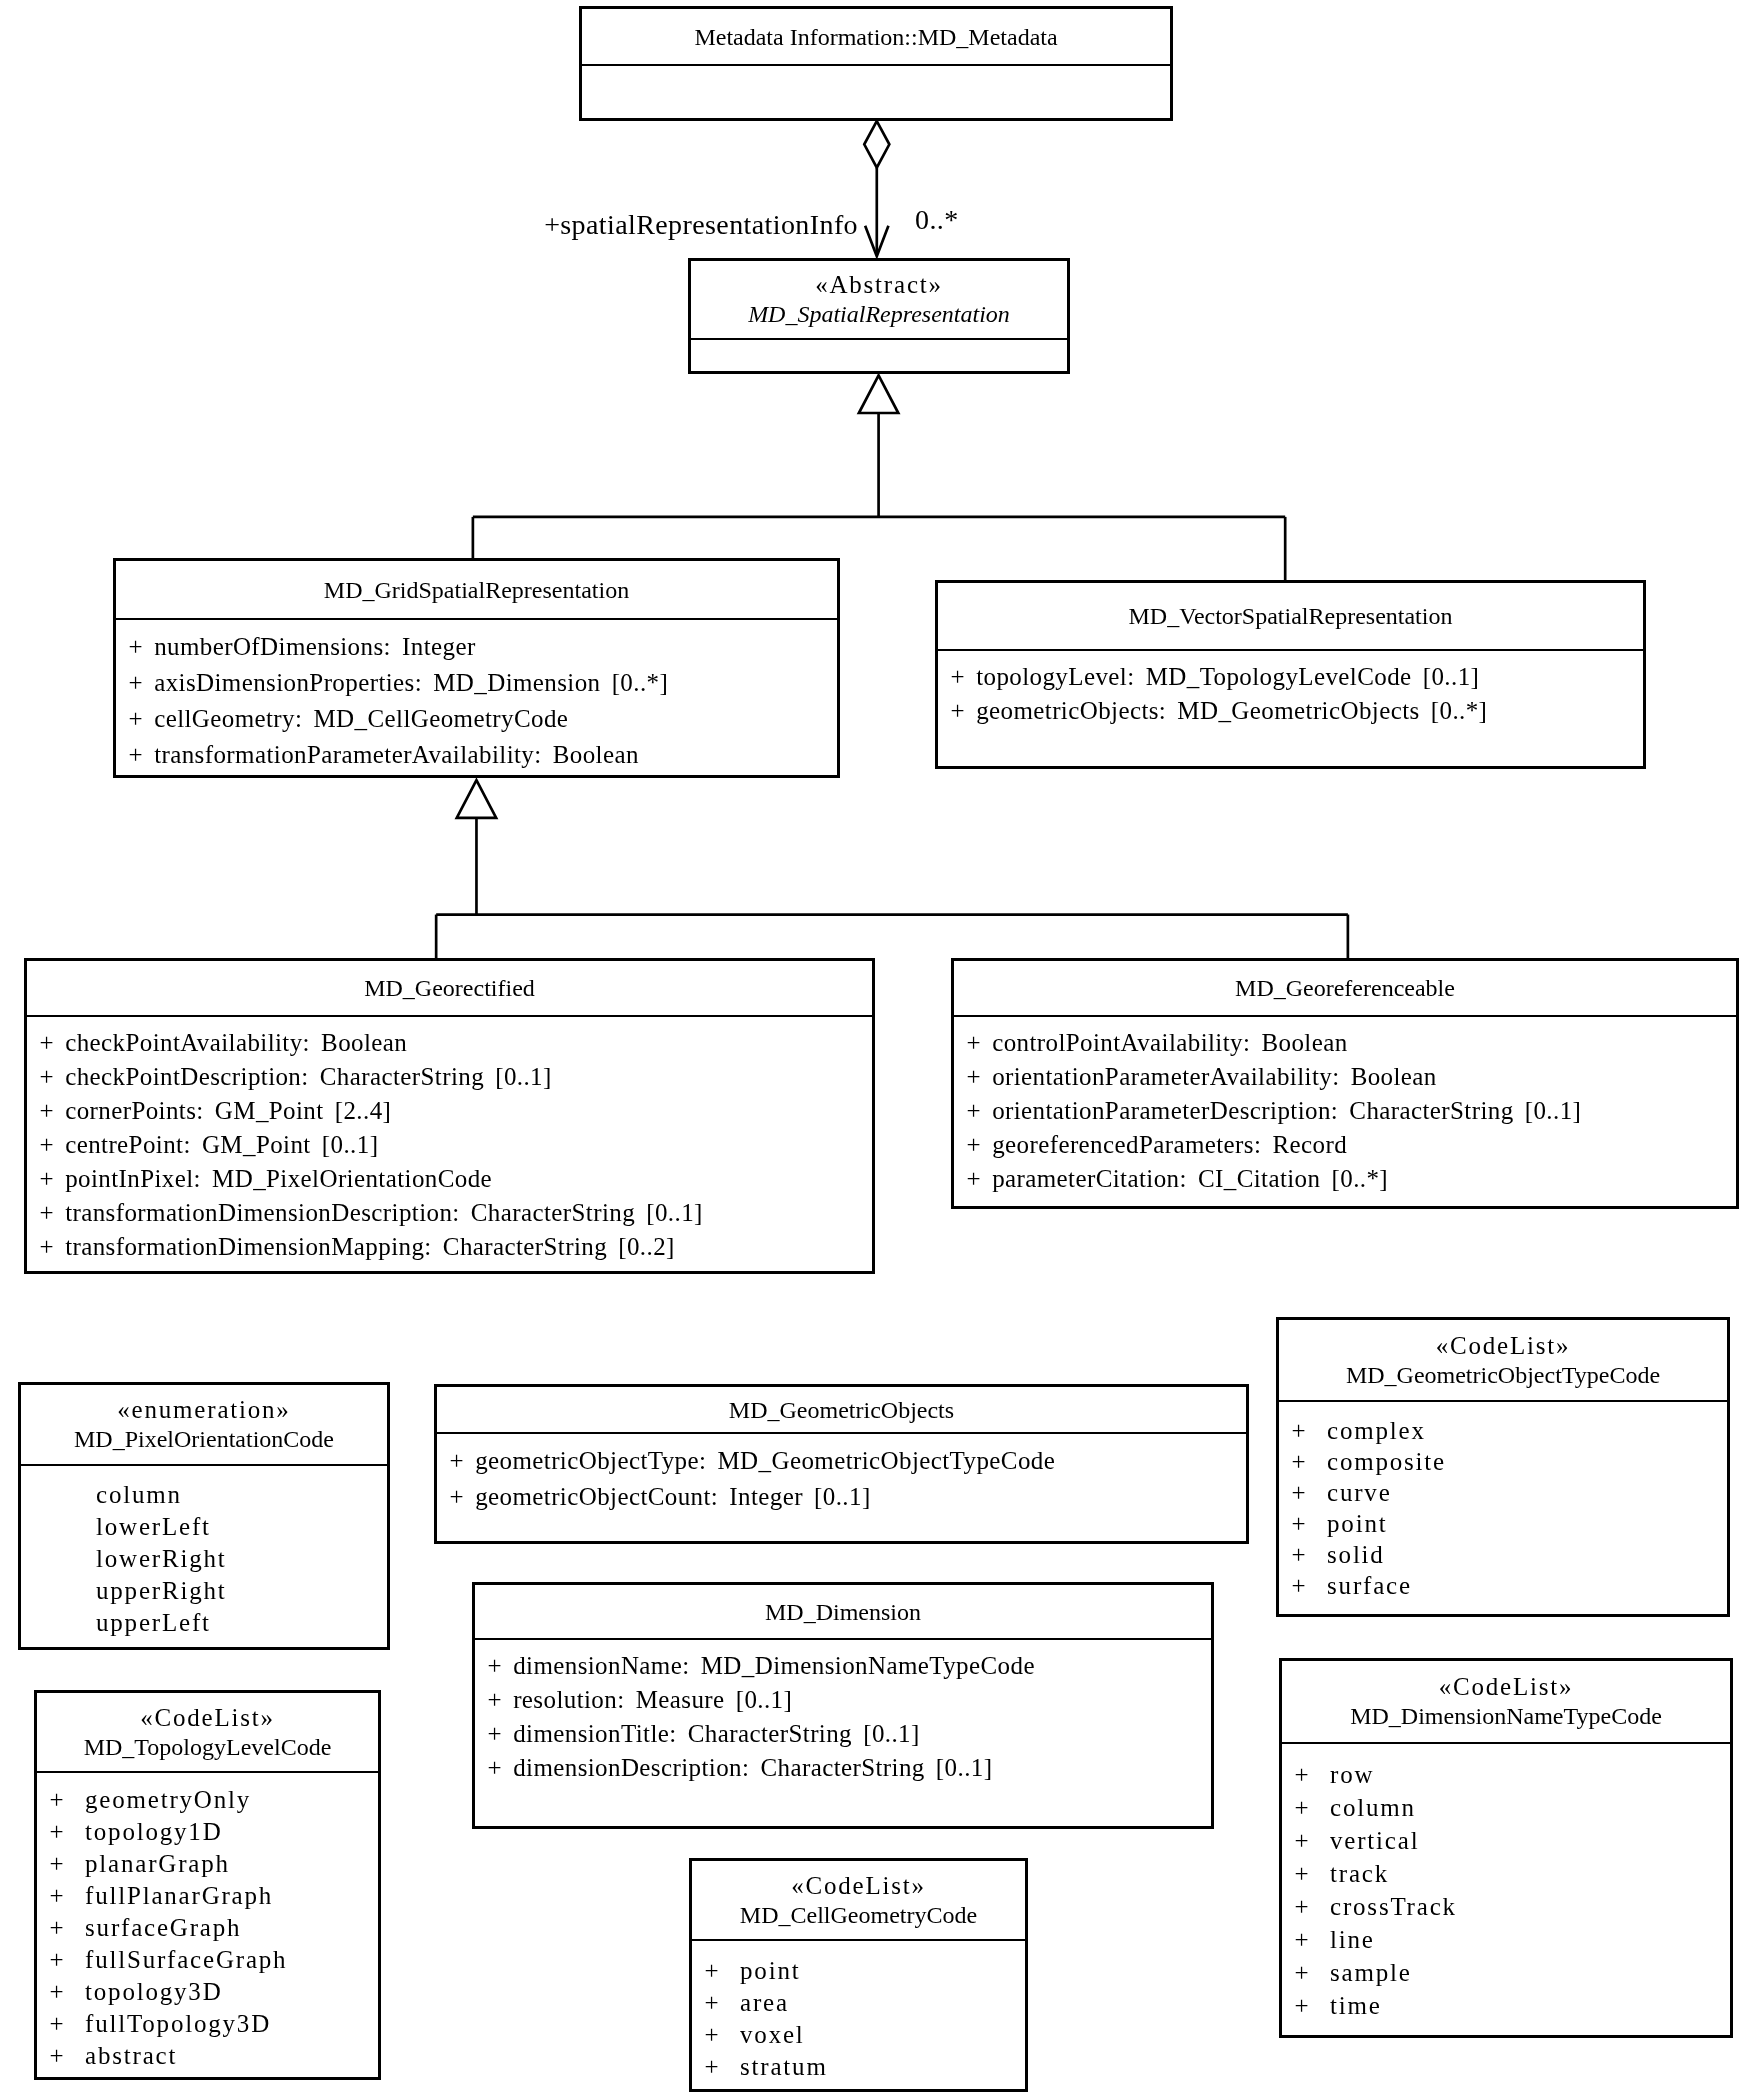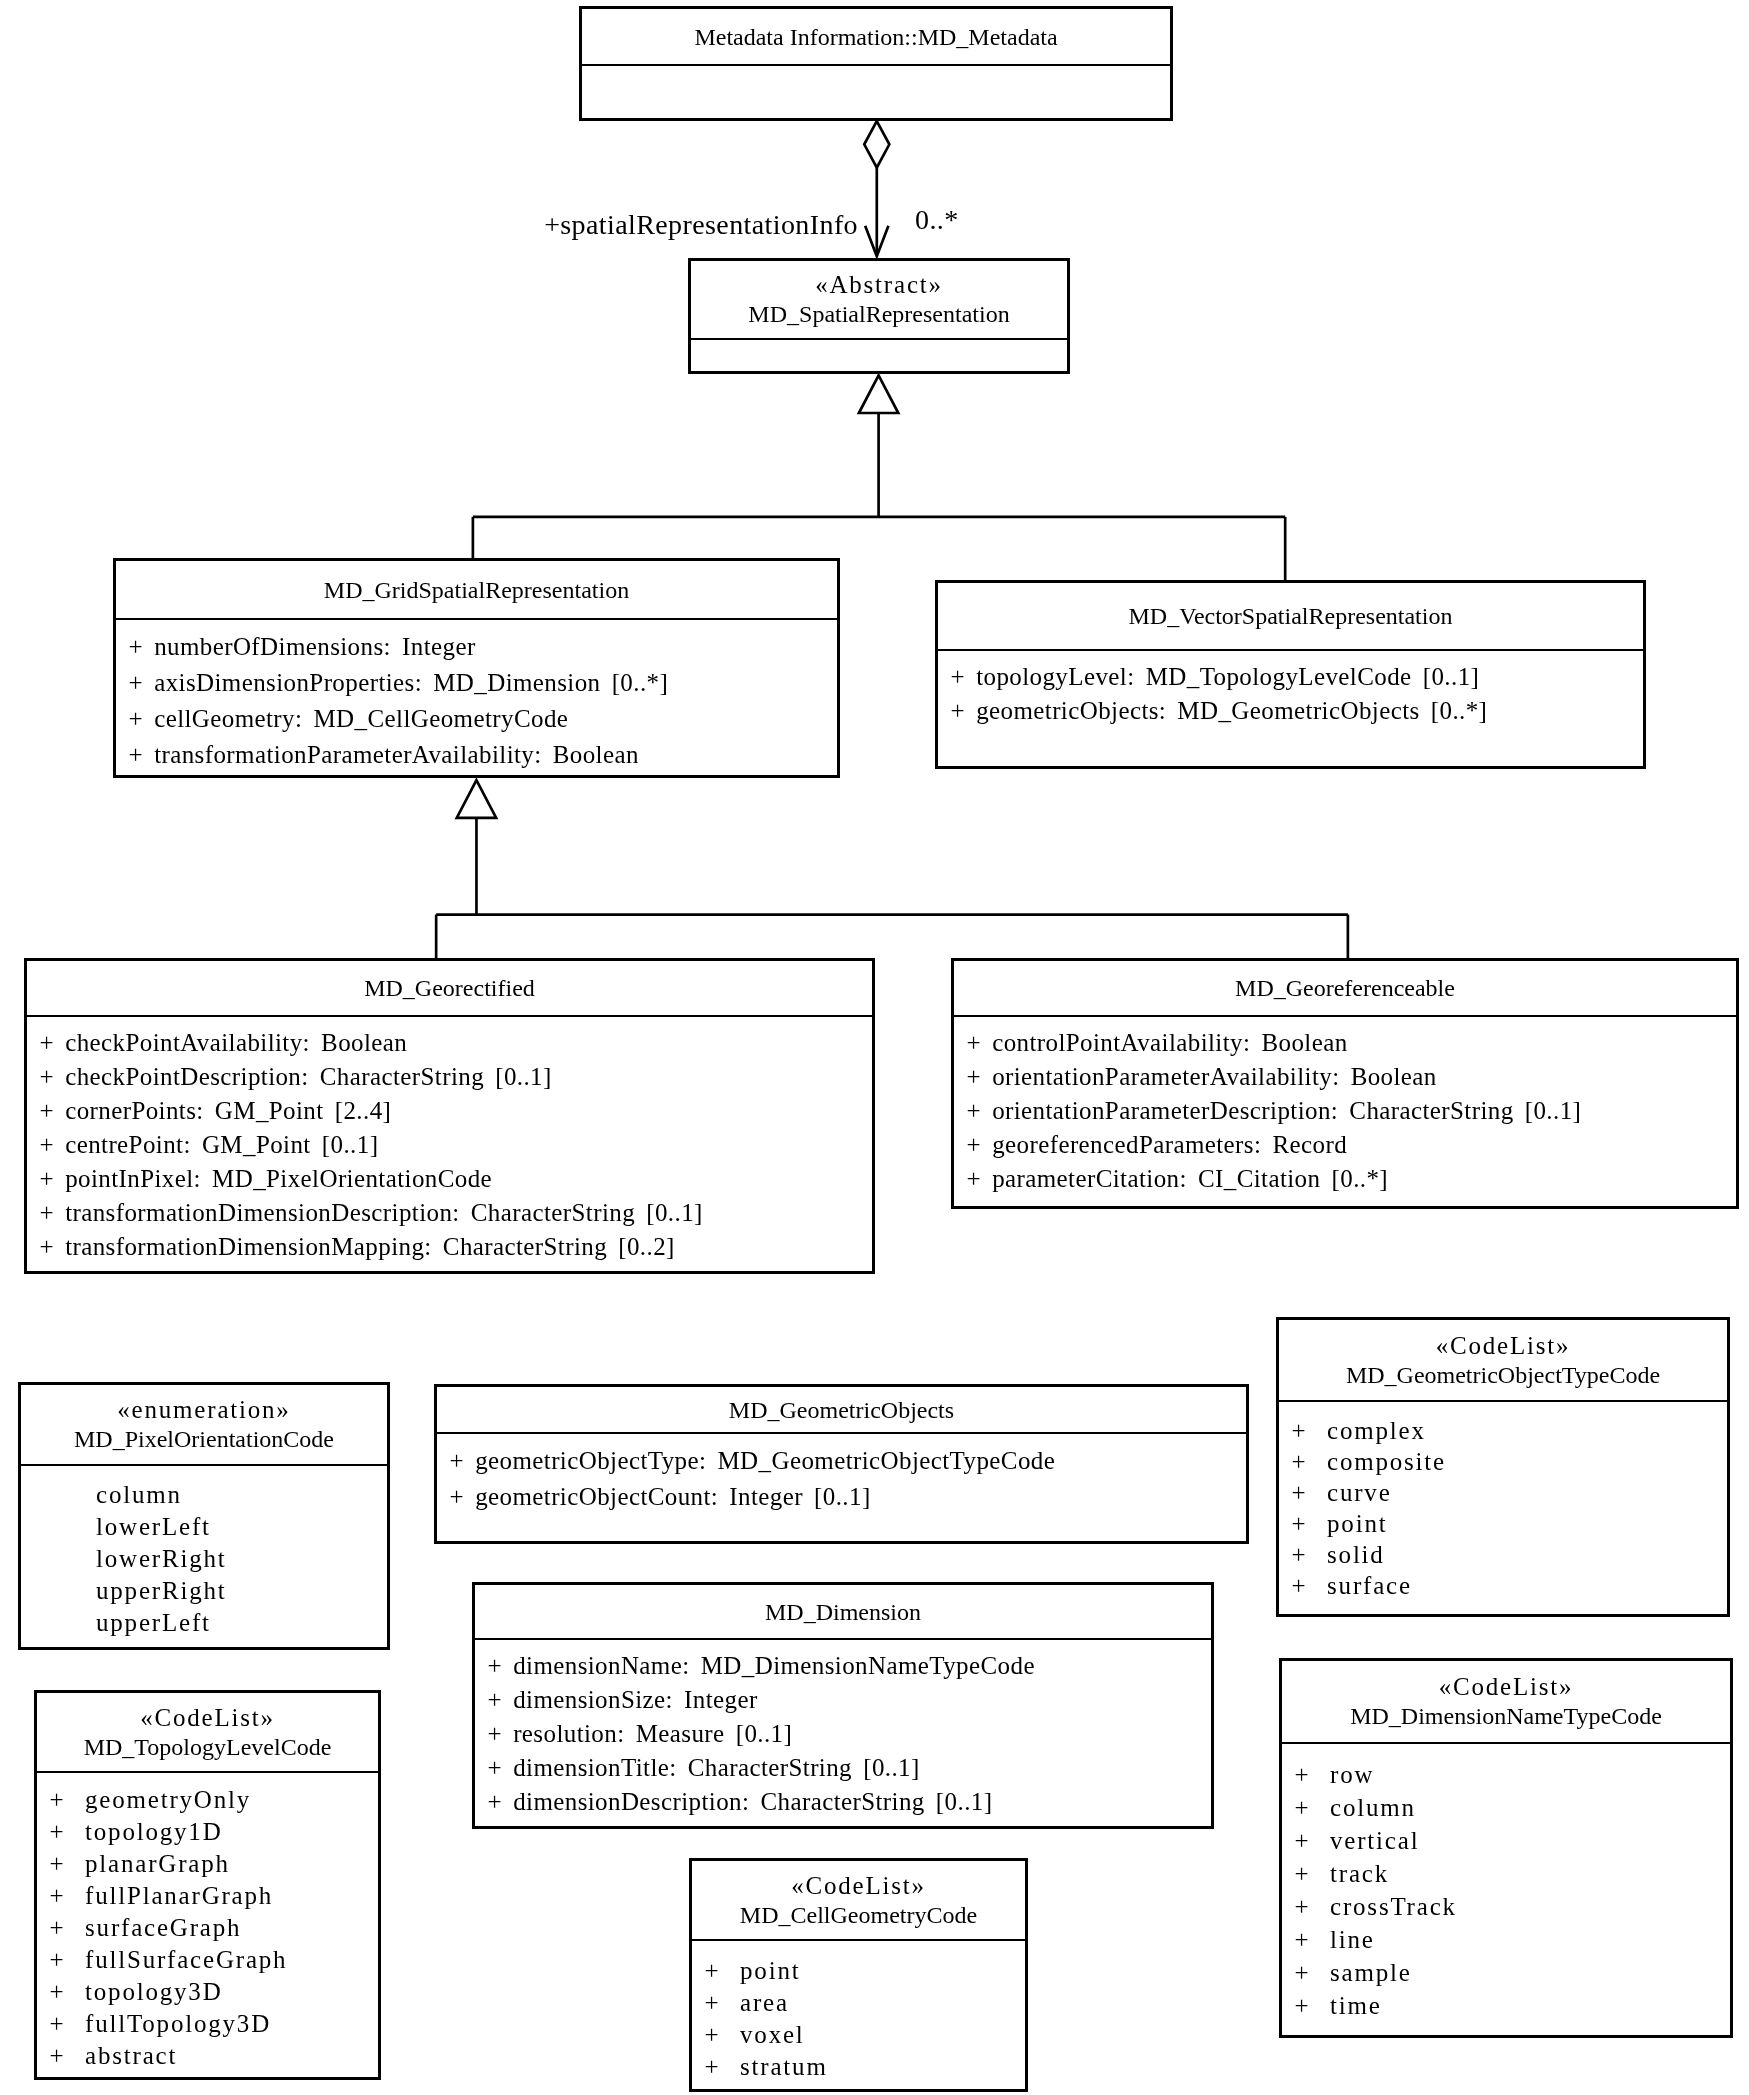--- a/index.html
+++ b/index.html
@@ -24,21 +24,21 @@
     display:flex;
     flex-direction:column;
     justify-content:center;
     align-items:center;
     border-bottom:2.7px solid #000;
     box-sizing:border-box;
     text-align:center;
   }
   .title{font-size:24px;line-height:30px;white-space:nowrap;}
   .stereo{font-size:25px;line-height:29px;letter-spacing:1.8px;white-space:nowrap;}
-  .italic{}
+  .italic{font-style:italic;}
   .attrs{box-sizing:border-box;padding:9px 12.5px;}
   .attr{
     font-size:25px;
     line-height:34px;
     white-space:pre;
     letter-spacing:0.4px;
     word-spacing:4.5px;
   }
   .vals .attr{letter-spacing:1.8px;word-spacing:11.6px;}
   .lbl{
@@ -228,21 +228,20 @@
       <div class="attr">+ geometricObjectCount: Integer [0..1]</div>
     </div>
   </div>
 
   <div class="box" id="b-dimension">
     <div class="head">
       <div class="title">MD_Dimension</div>
     </div>
     <div class="attrs">
       <div class="attr">+ dimensionName: MD_DimensionNameTypeCode</div>
-      <div class="attr">+ dimensionSize: Integer</div>
       <div class="attr">+ resolution: Measure [0..1]</div>
       <div class="attr">+ dimensionTitle: CharacterString [0..1]</div>
       <div class="attr">+ dimensionDescription: CharacterString [0..1]</div>
     </div>
   </div>
 
   <div class="box vals" id="b-cellgeom">
     <div class="head">
       <div class="stereo">«CodeList»</div>
       <div class="title">MD_CellGeometryCode</div>

